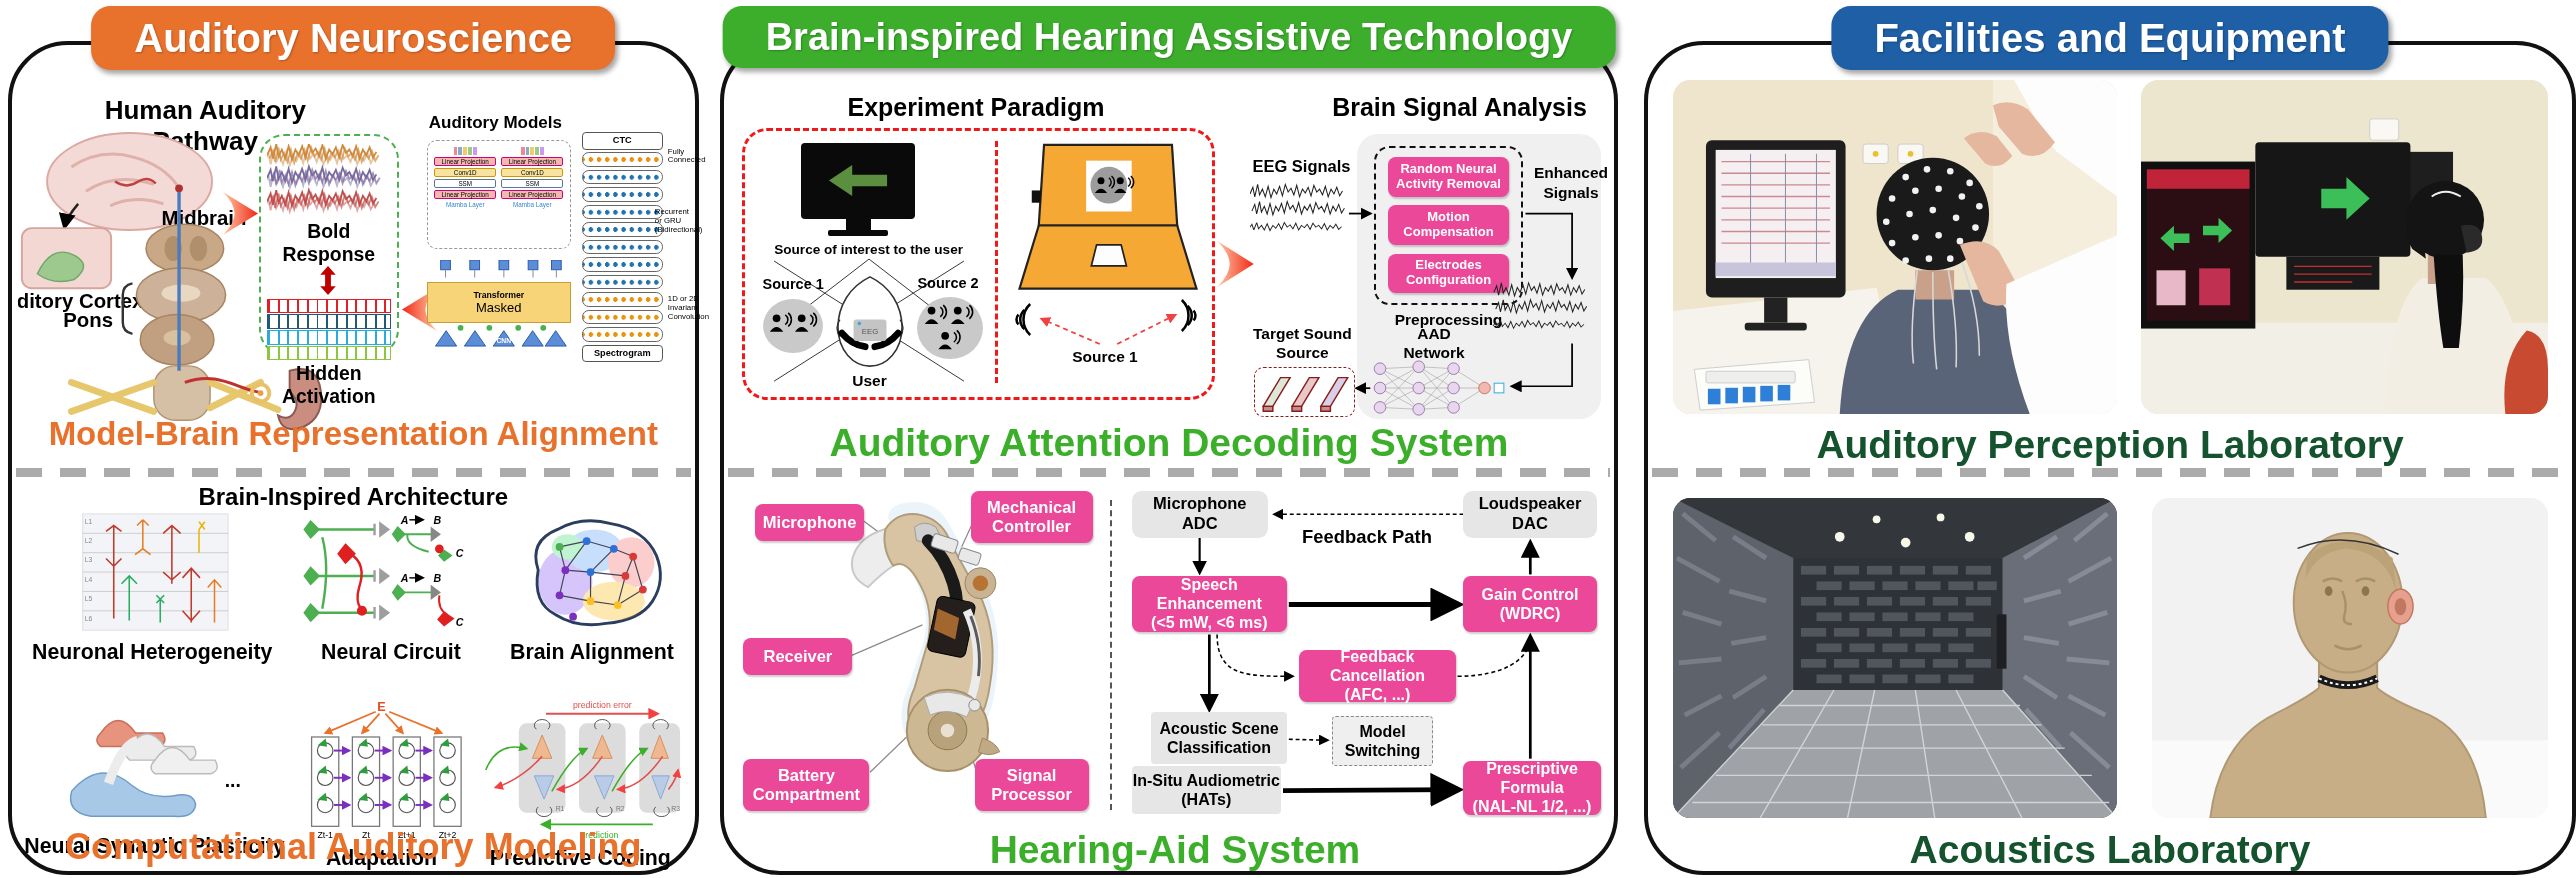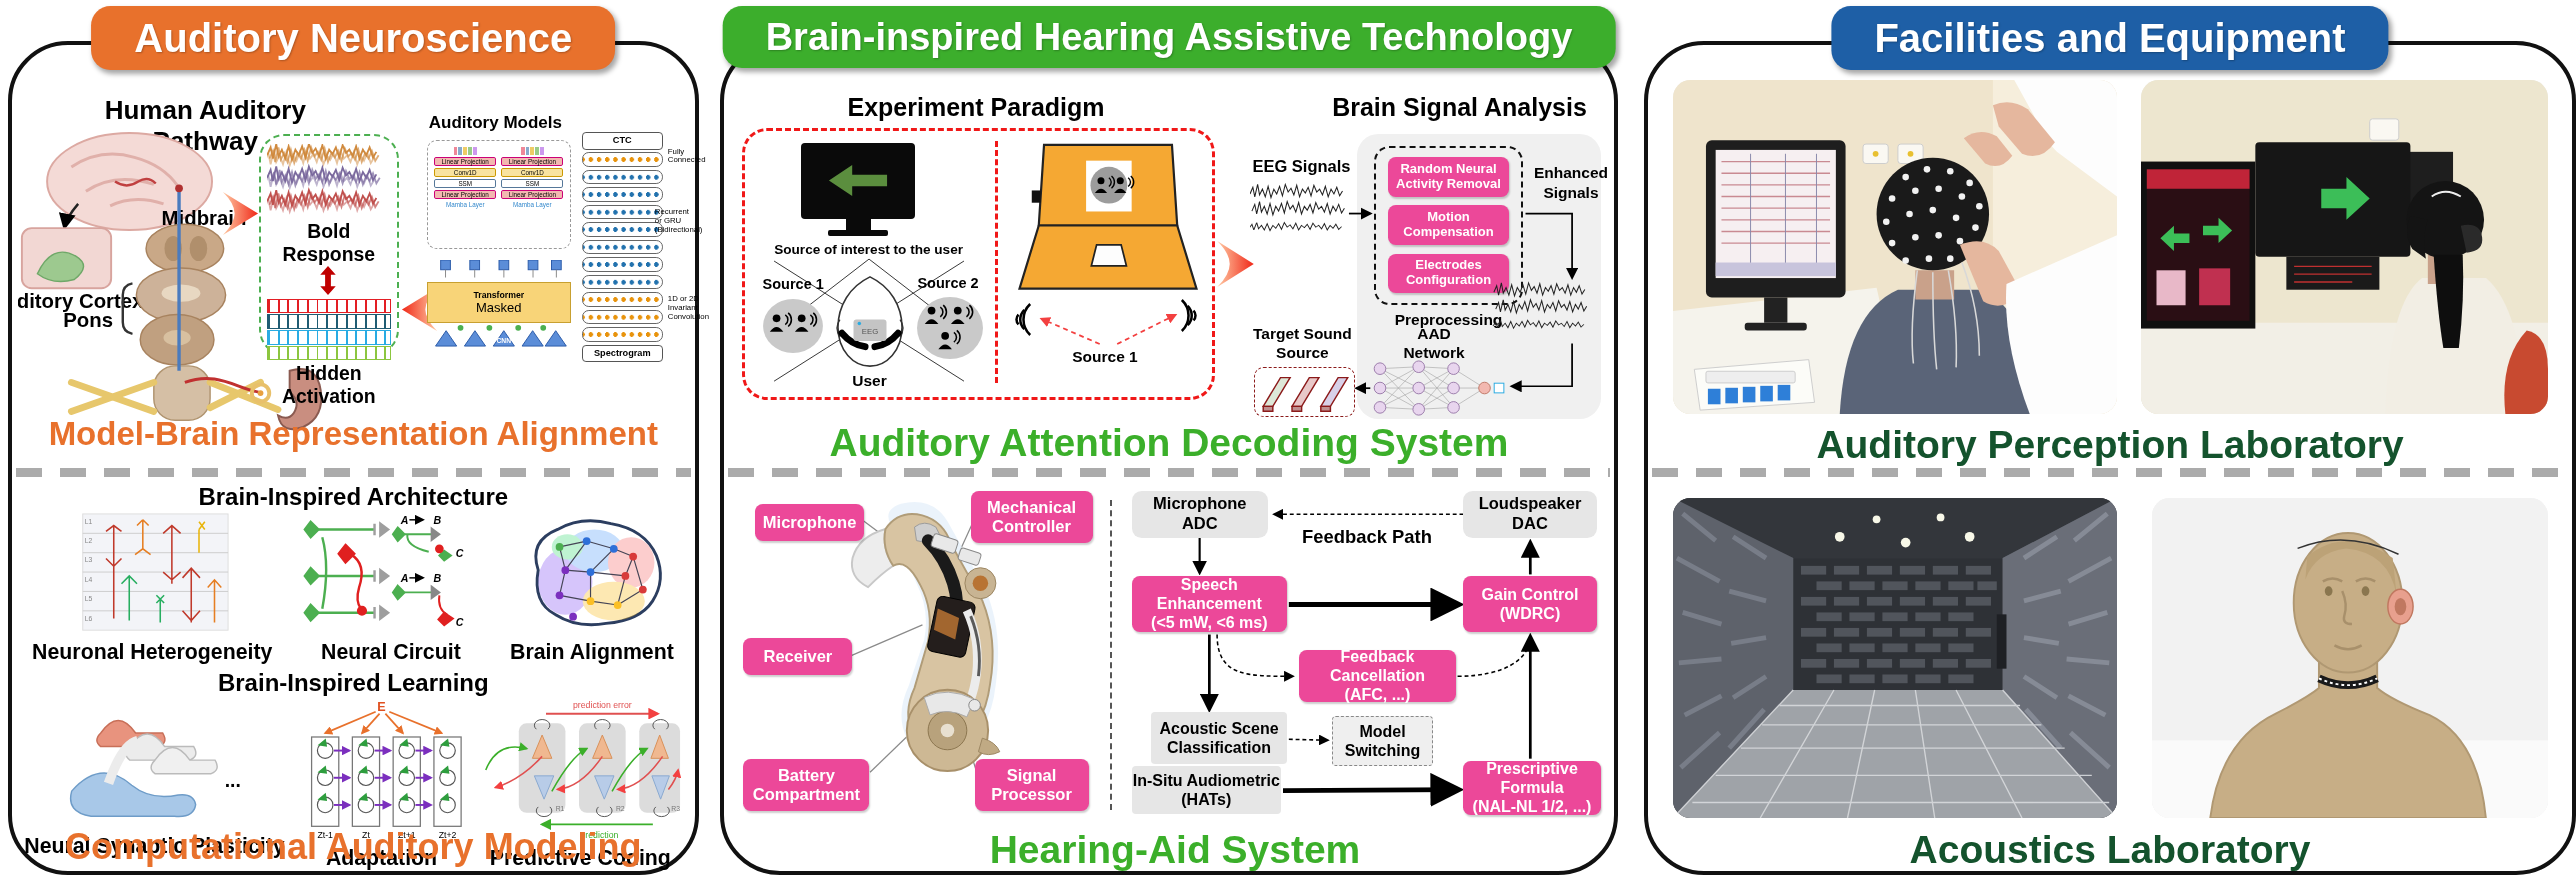--- a/index.html
+++ b/index.html
@@ -341,21 +341,20 @@
               <circle cx="84" cy="92" r="4" fill="#FBBF24"></circle>
                 <circle cx="112" cy="96" r="4" fill="#FBBF24"></circle>
               <circle cx="138" cy="80" r="4" fill="#D83A3A"></circle>
                 <circle cx="66" cy="108" r="4" fill="#7B2FBE"></circle>
             </g>
           </svg>
           <div class="cap">Brain Alignment</div>
         </div>
       </div>
 
-      <div class="abs cap" style="left:0;right:0;top:192px;font-size:24px;">Brain-Inspired Learning</div>
       <div class="abs" style="left:5.8px;right:5.8px;top:221px;height:163px;display:flex;justify-content:space-around;">
         <div style="text-align:center;">
           <svg width="184" height="132" viewBox="0 0 190 136">
             <path d="M40,36 q18,-26 36,0 l28,0 q6,10 -4,14 l-60,0 q-8,-6 0,-14 Z" fill="#E8937E" stroke="#C86F58" stroke-width="1.5"></path>
             <path d="M70,50 q18,-26 36,0 l30,0 q6,10 -4,14 l-62,0 q-8,-6 0,-14 Z" fill="#ECECEC" stroke="#BBB" stroke-width="1.5"></path>
             <path d="M96,64 q18,-26 36,0 l26,0 q6,10 -4,14 l-58,0 q-8,-6 0,-14 Z" fill="#F0F0F0" stroke="#BBB" stroke-width="1.5"></path>
             <path d="M10,96 q30,-34 62,-6 q20,16 48,10 q16,-2 18,10 q-2,14 -22,12 l-86,0 q-26,-4 -20,-26 Z" fill="#A8C8E8" stroke="#6E9CC8" stroke-width="1.5"></path>
             <path d="M48,88 q14,-40 30,-44" fill="none" stroke="#ECECEC" stroke-width="10"></path>
             <text x="168" y="92" font-size="20" font-weight="bold">...</text>
           </svg>

